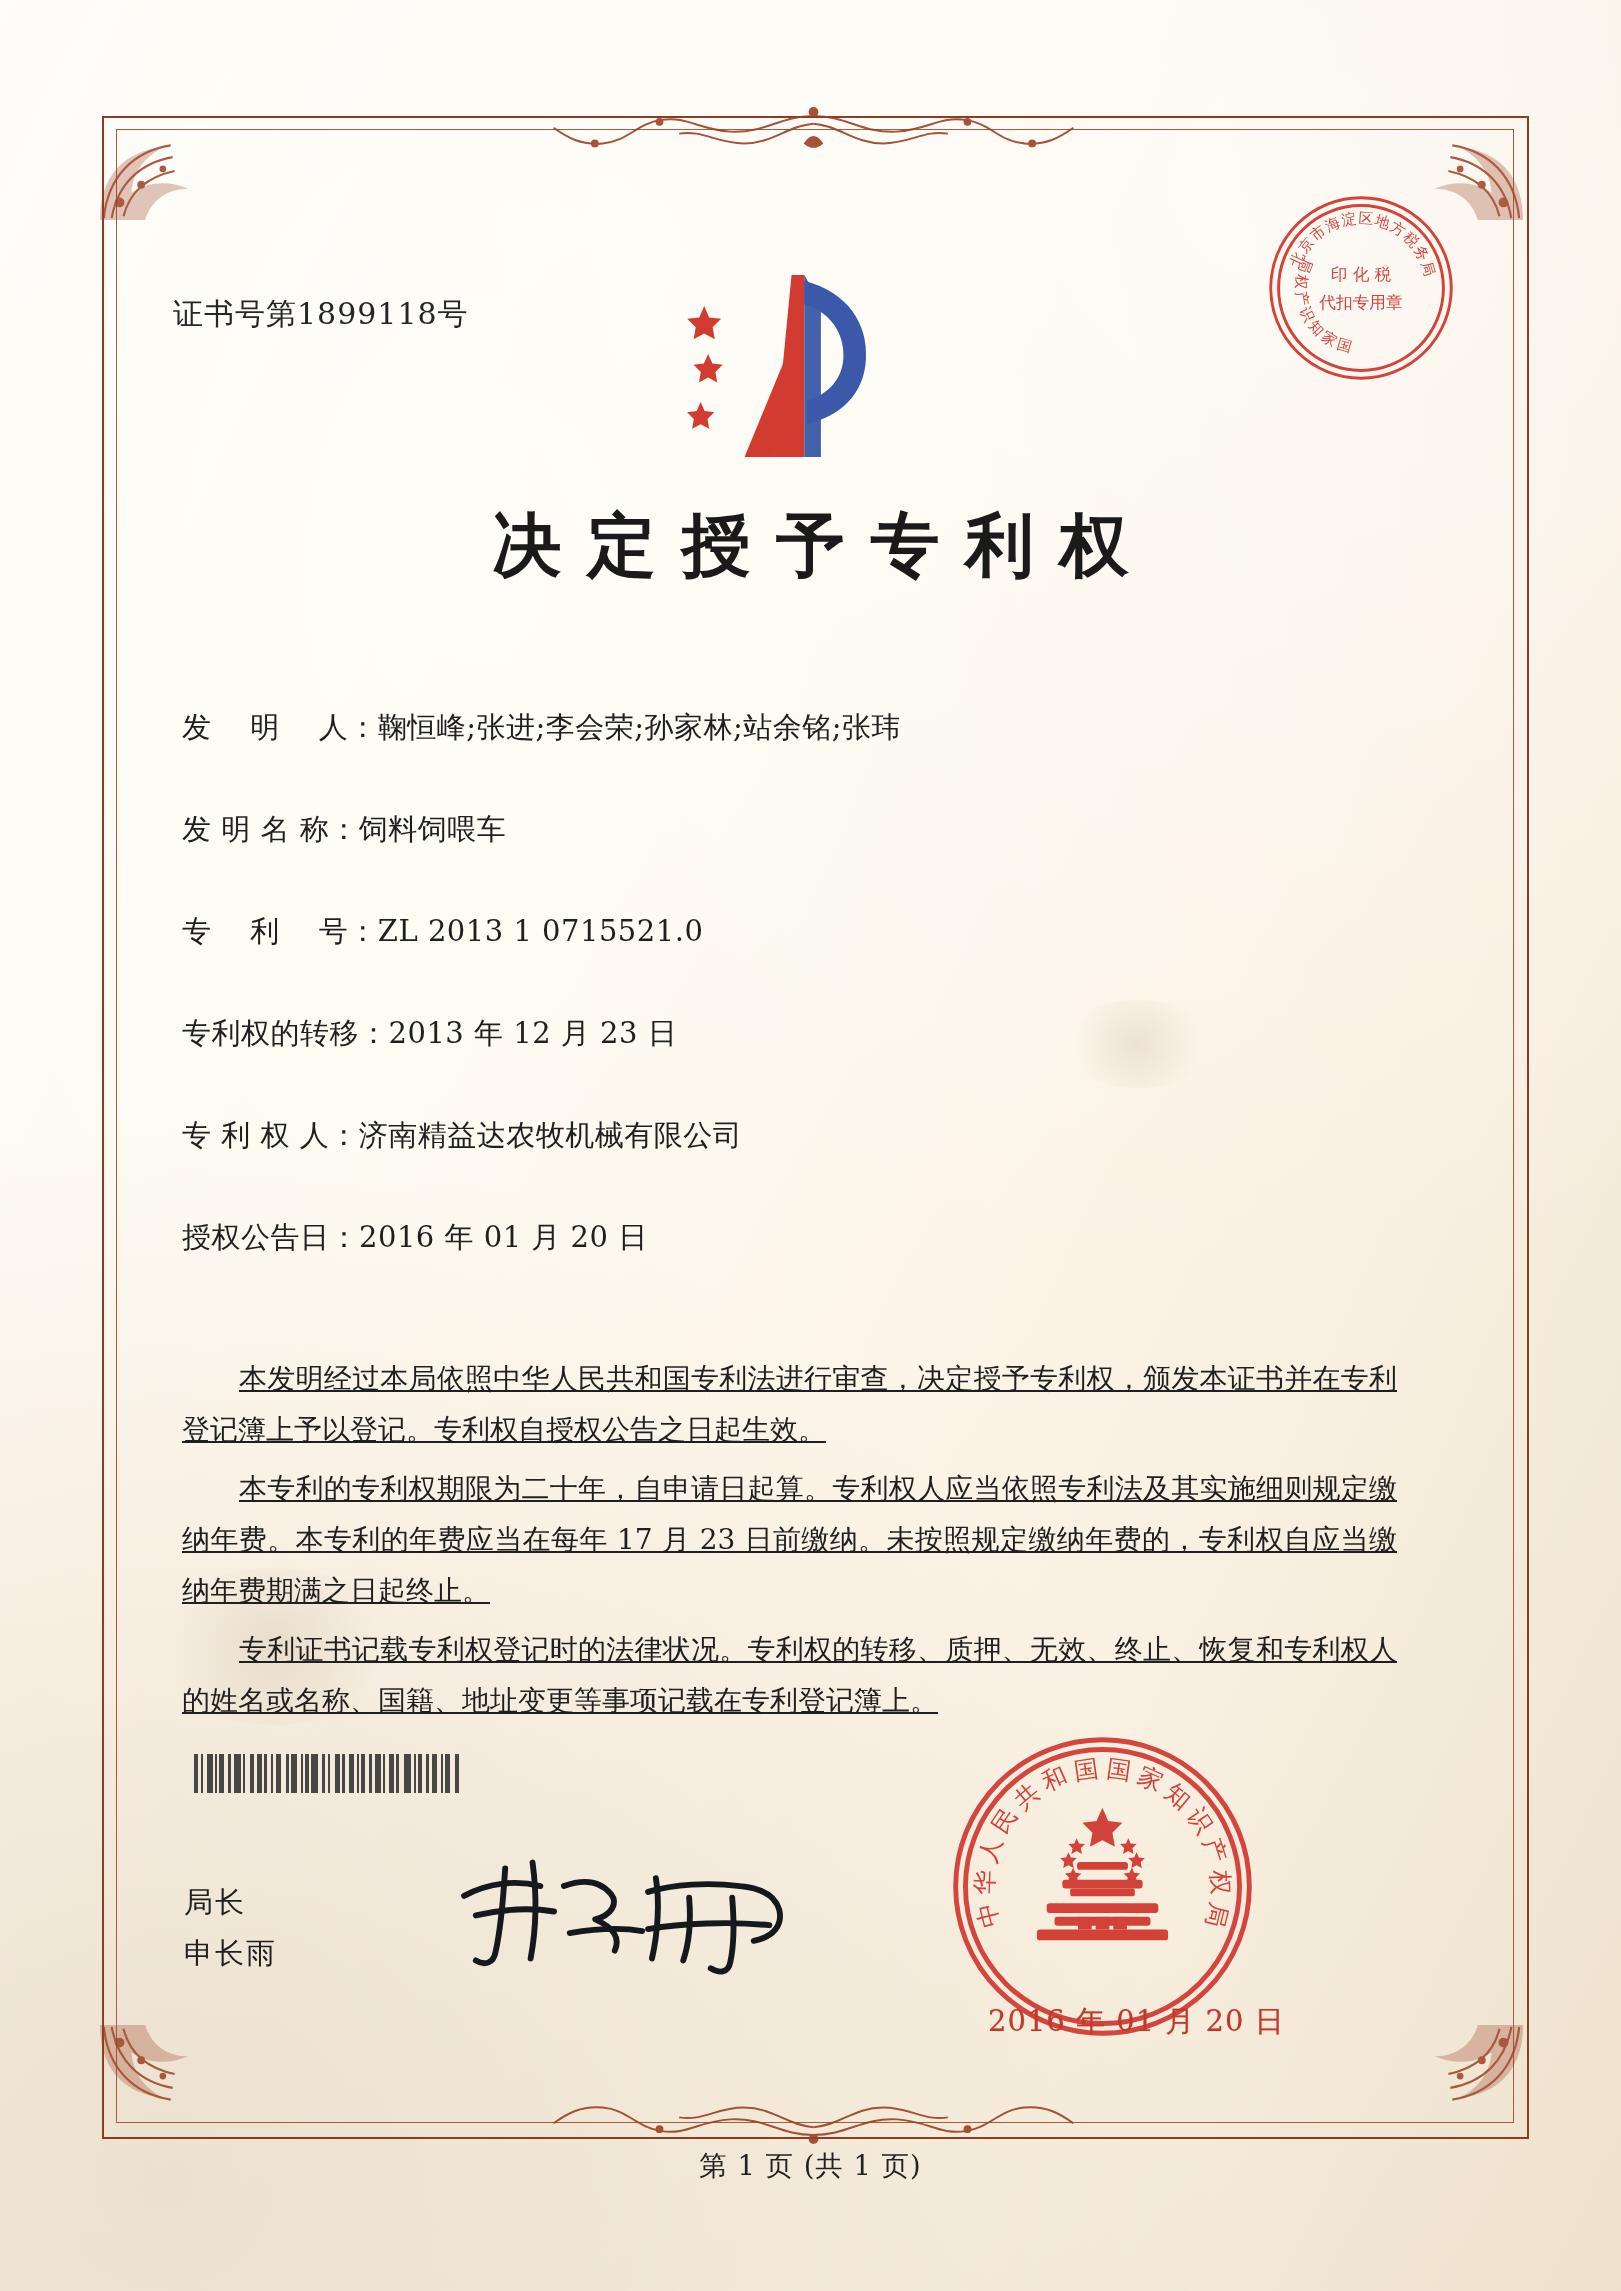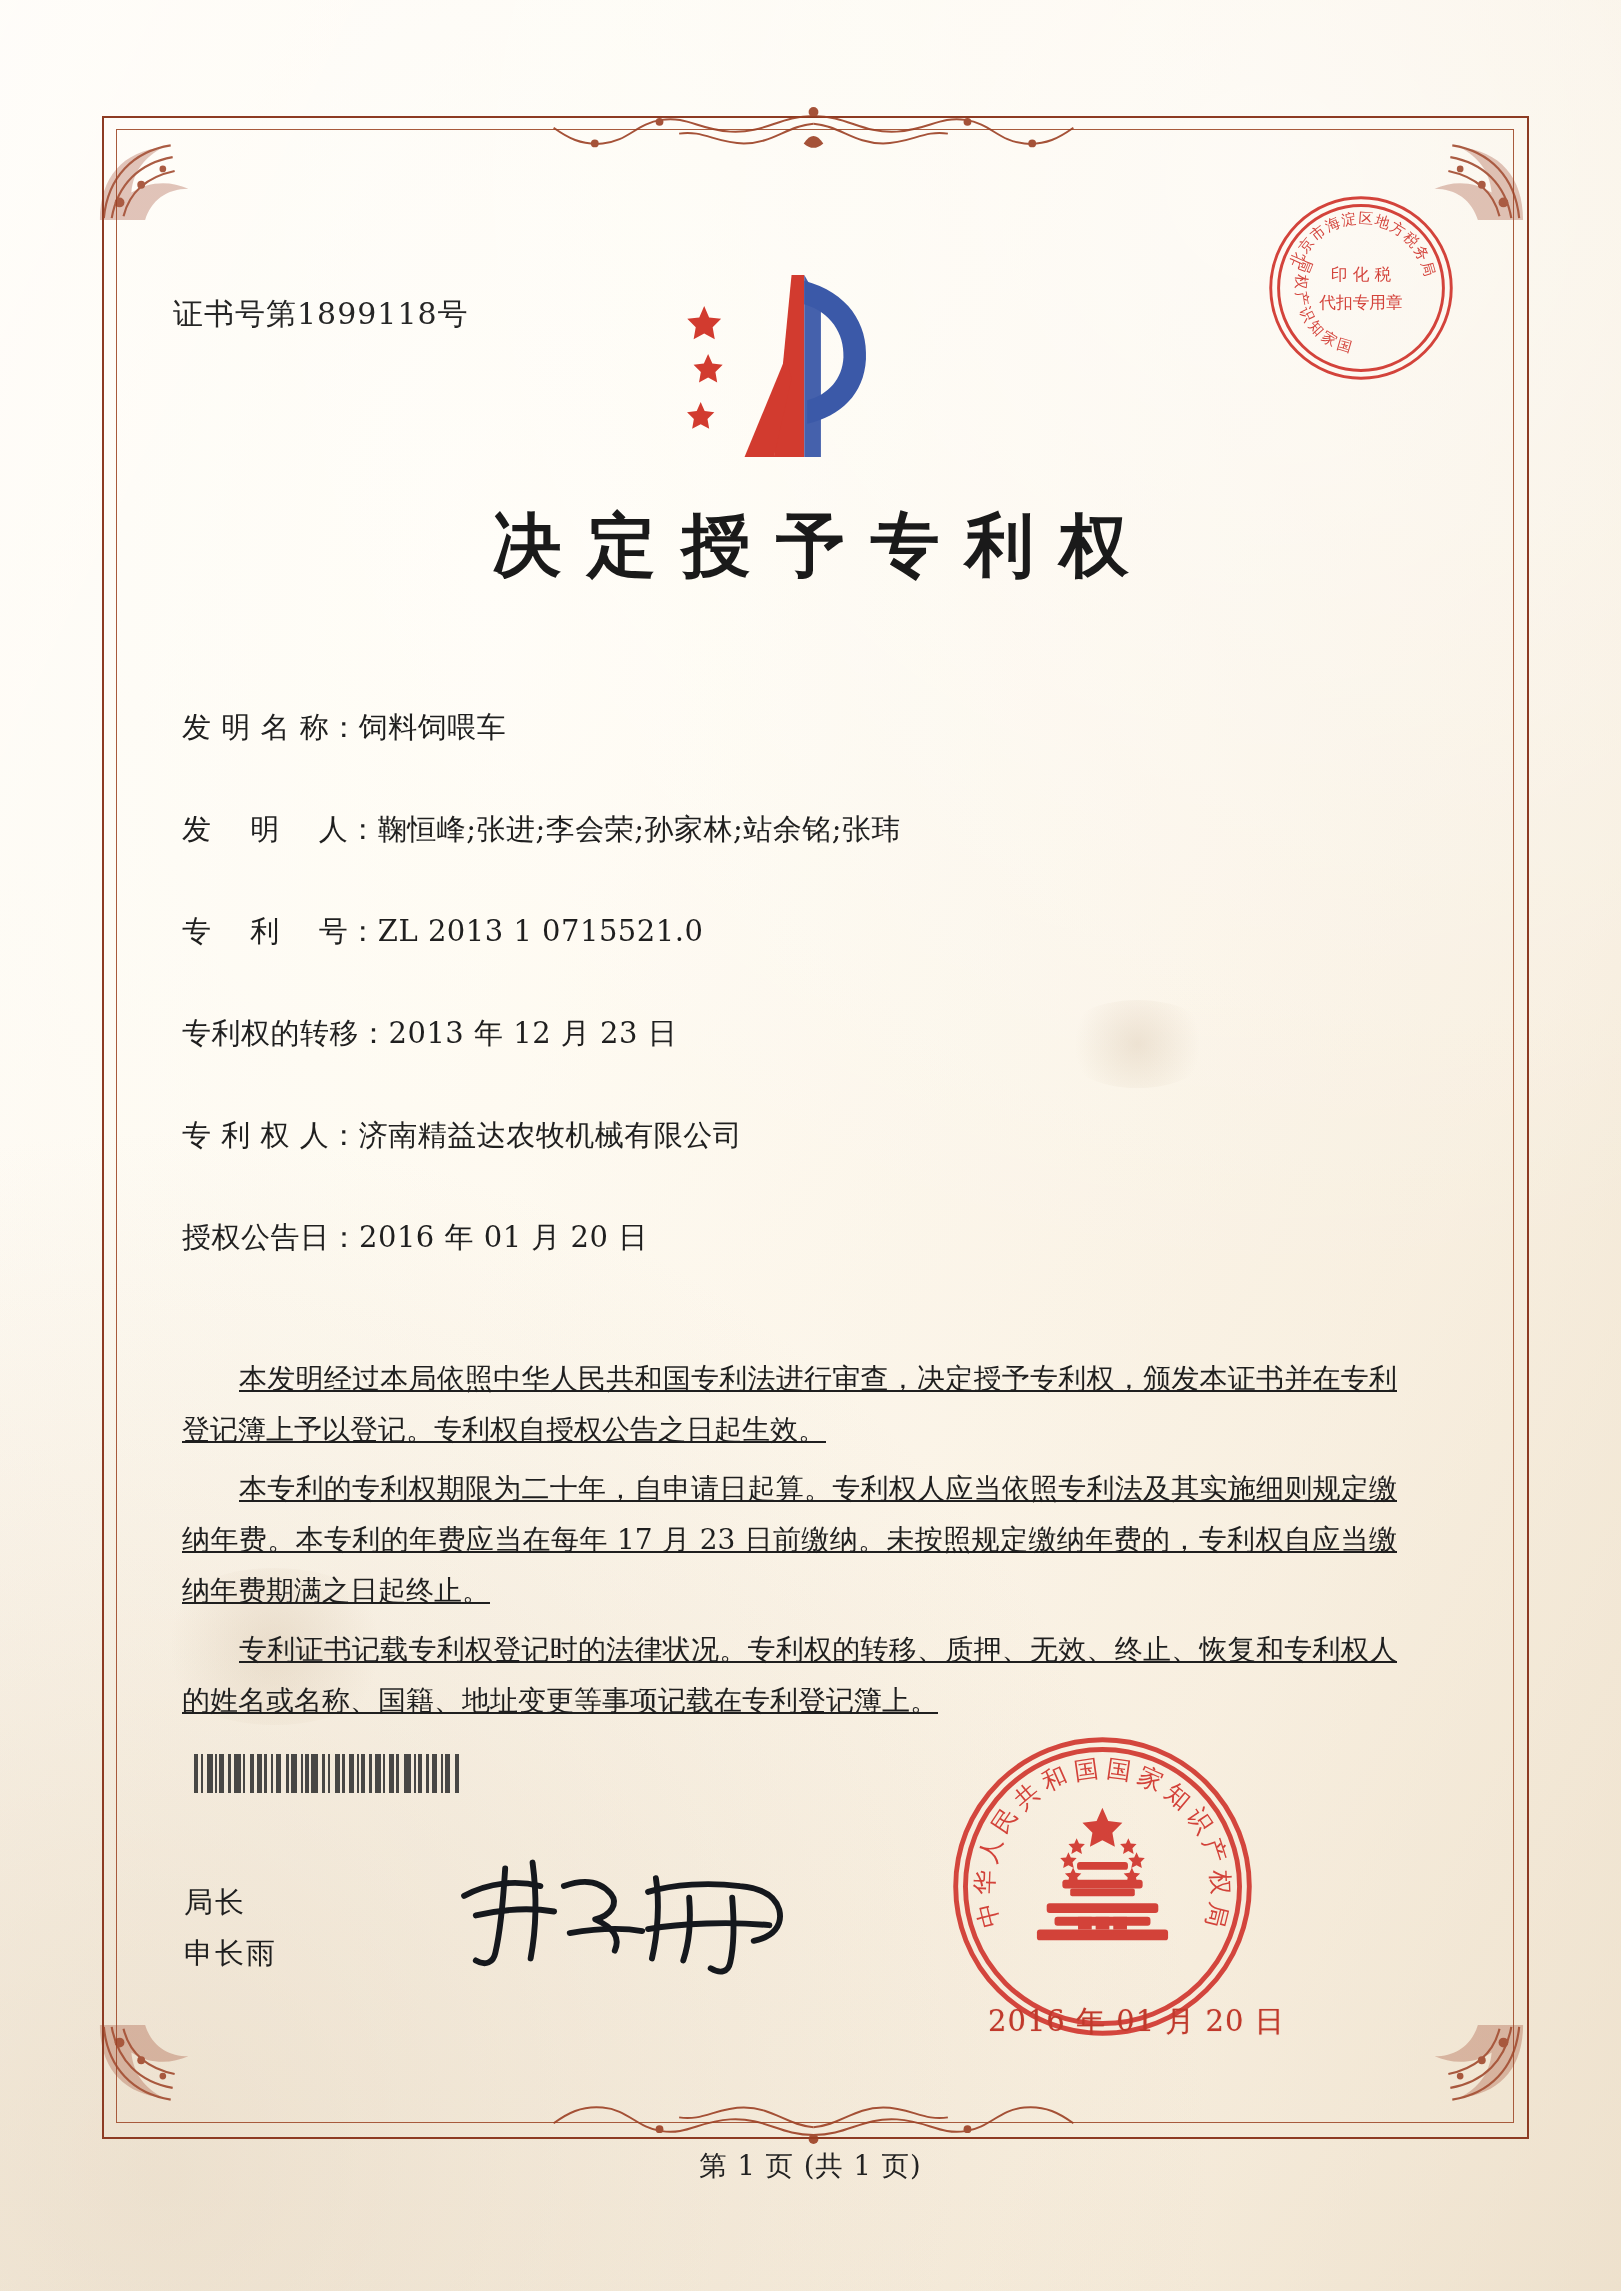--- a/index.html
+++ b/index.html
@@ -372,26 +372,26 @@
         <text x="106" y="98">印 化 税</text>
         <text x="106" y="126">代扣专用章</text>
       </g>
     </svg>
   </div>
 
   <div class="title">决定授予专利权</div>
 
   <div class="fields">
     <div class="field">
+      <span class="label">发    明    人：</span>
+      <span class="value">鞠恒峰;张进;李会荣;孙家林;站余铭;张玮</span>
+    </div>
+    <div class="field">
       <span class="label">发 明 名 称：</span>
       <span class="value">饲料饲喂车</span>
-    </div>
-    <div class="field">
-      <span class="label">发    明    人：</span>
-      <span class="value">鞠恒峰;张进;李会荣;孙家林;站余铭;张玮</span>
     </div>
     <div class="field">
       <span class="label">专    利    号：</span>
       <span class="value">ZL 2013 1 0715521.0</span>
     </div>
     <div class="field">
       <span class="label">专利权的转移：</span>
       <span class="value">2013 年 12 月 23 日</span>
     </div>
     <div class="field">

